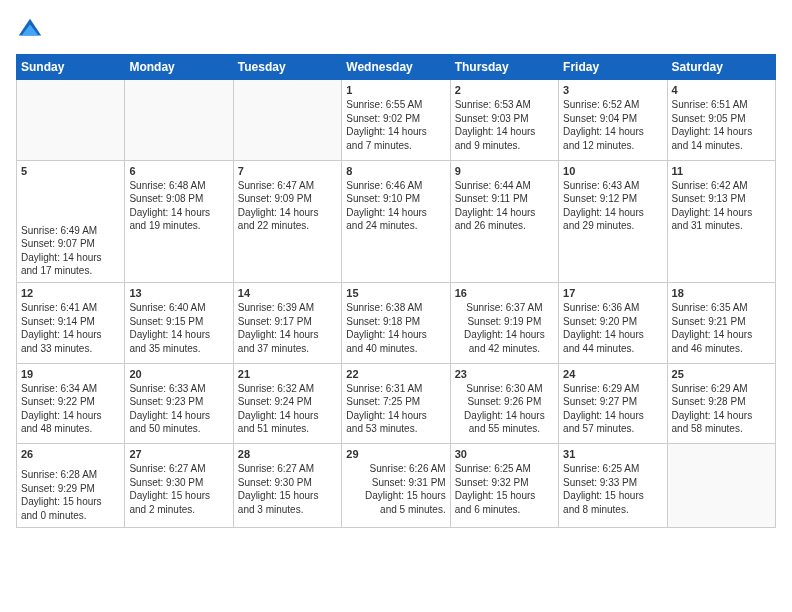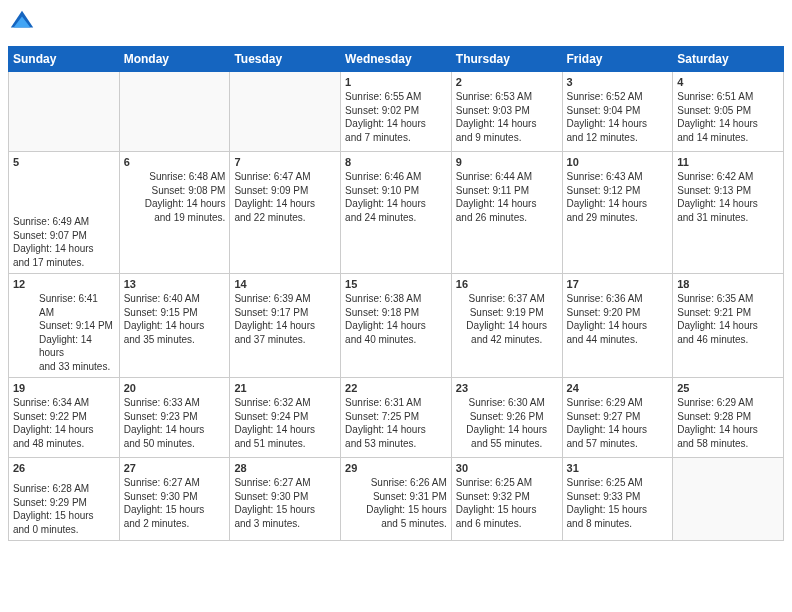--- a/index.html
+++ b/index.html
@@ -6,21 +6,21 @@
     body {
       font-family: Arial, sans-serif;
       background: #fff;
       width: 792px;
       height: 612px;
       overflow: hidden;
     }
     .page {
       width: 792px;
       height: 544px;
-      padding: 8px;
+      padding: 16px;
       display: flex;
       flex-direction: column;
     }
     .header {
       display: flex;
       justify-content: space-between;
       align-items: flex-start;
       margin-bottom: 10px;
     }
     .logo {
@@ -171,21 +171,21 @@
         <tr>
           <td>
             <span class="day-num">5</span>
             <div class="day-info" style="white-space: pre-line; margin-top: 47px;">Sunrise: 6:49 AM
 Sunset: 9:07 PM
 Daylight: 14 hours
 and 17 minutes.</div>
           </td>
           <td>
             <span class="day-num">6</span>
-            <div class="day-info" style="white-space: pre-line; text-align: right;">Sunrise: 6:48 AM
+            <div class="day-info" style="white-space: pre-line;">Sunrise: 6:48 AM
 Sunset: 9:08 PM
 Daylight: 14 hours
 and 19 minutes.</div>
           </td>
           <td>
             <span class="day-num">7</span>
             <div class="day-info" style="white-space: pre-line;">Sunrise: 6:47 AM
 Sunset: 9:09 PM
 Daylight: 14 hours
 and 22 minutes.</div>
@@ -215,21 +215,21 @@
             <span class="day-num">11</span>
             <div class="day-info" style="white-space: pre-line;">Sunrise: 6:42 AM
 Sunset: 9:13 PM
 Daylight: 14 hours
 and 31 minutes.</div>
           </td>
         </tr>
         <tr>
           <td>
             <span class="day-num">12</span>
-            <div class="day-info" style="white-space: pre-line; margin-left: 26px;">Sunrise: 6:41 AM
+            <div class="day-info" style="white-space: pre-line;">Sunrise: 6:41 AM
 Sunset: 9:14 PM
 Daylight: 14 hours
 and 33 minutes.</div>
           </td>
           <td>
             <span class="day-num">13</span>
             <div class="day-info" style="white-space: pre-line;">Sunrise: 6:40 AM
 Sunset: 9:15 PM
 Daylight: 14 hours
 and 35 minutes.</div>

